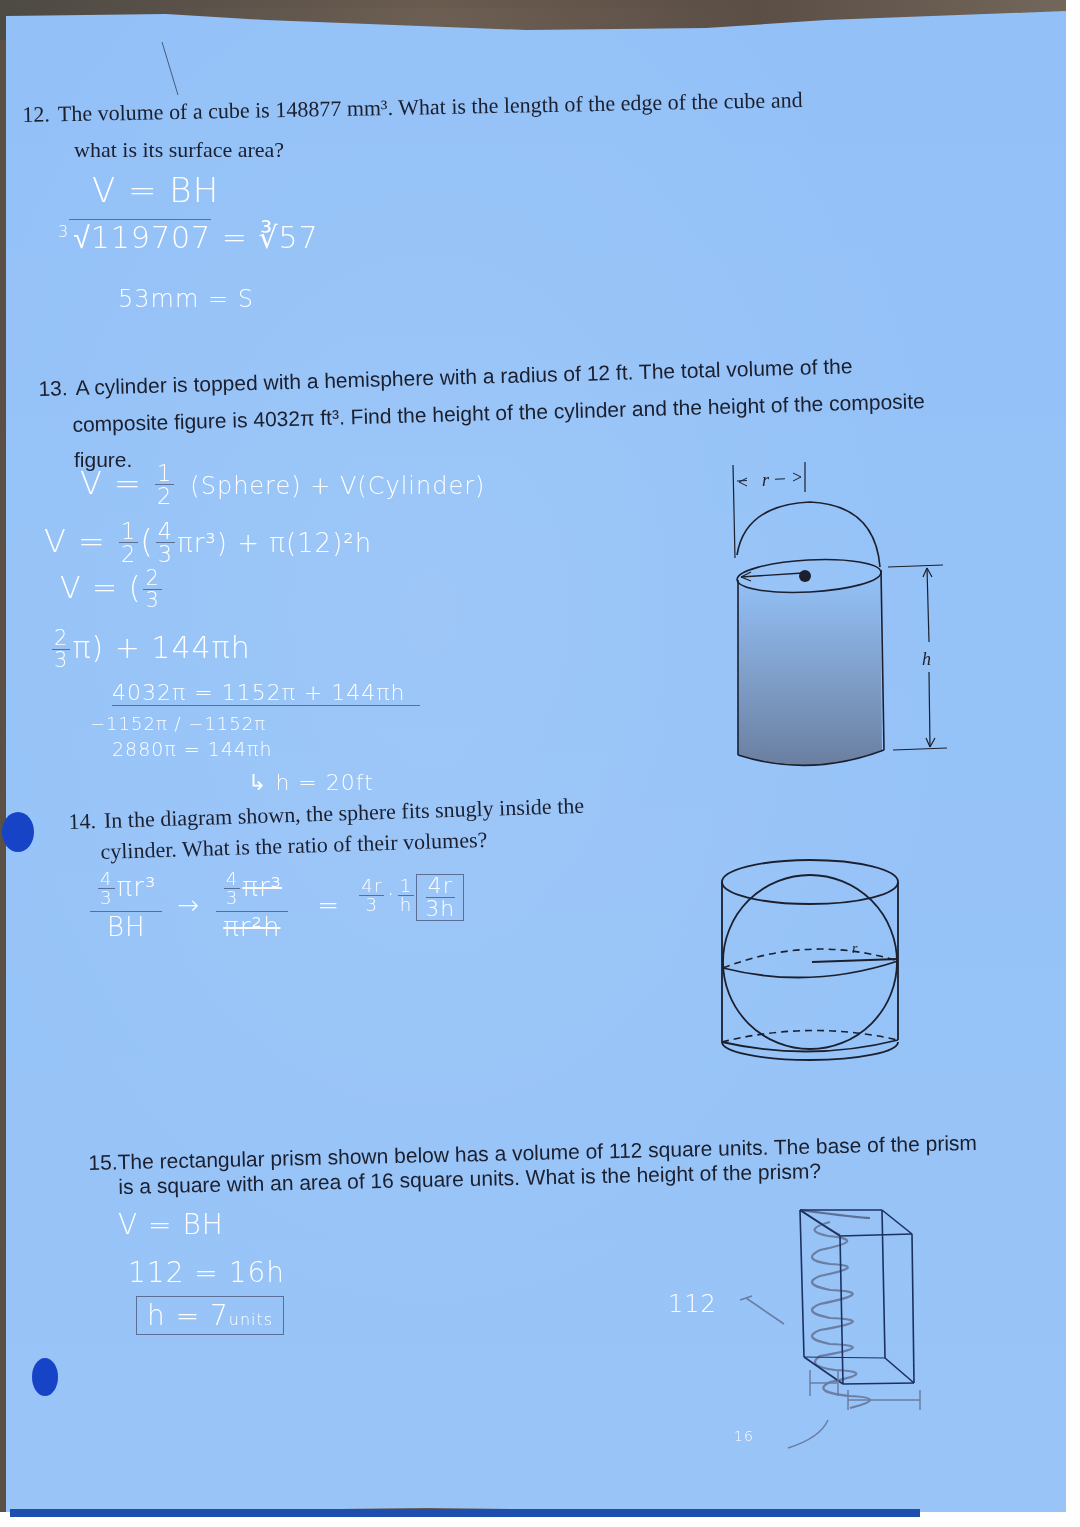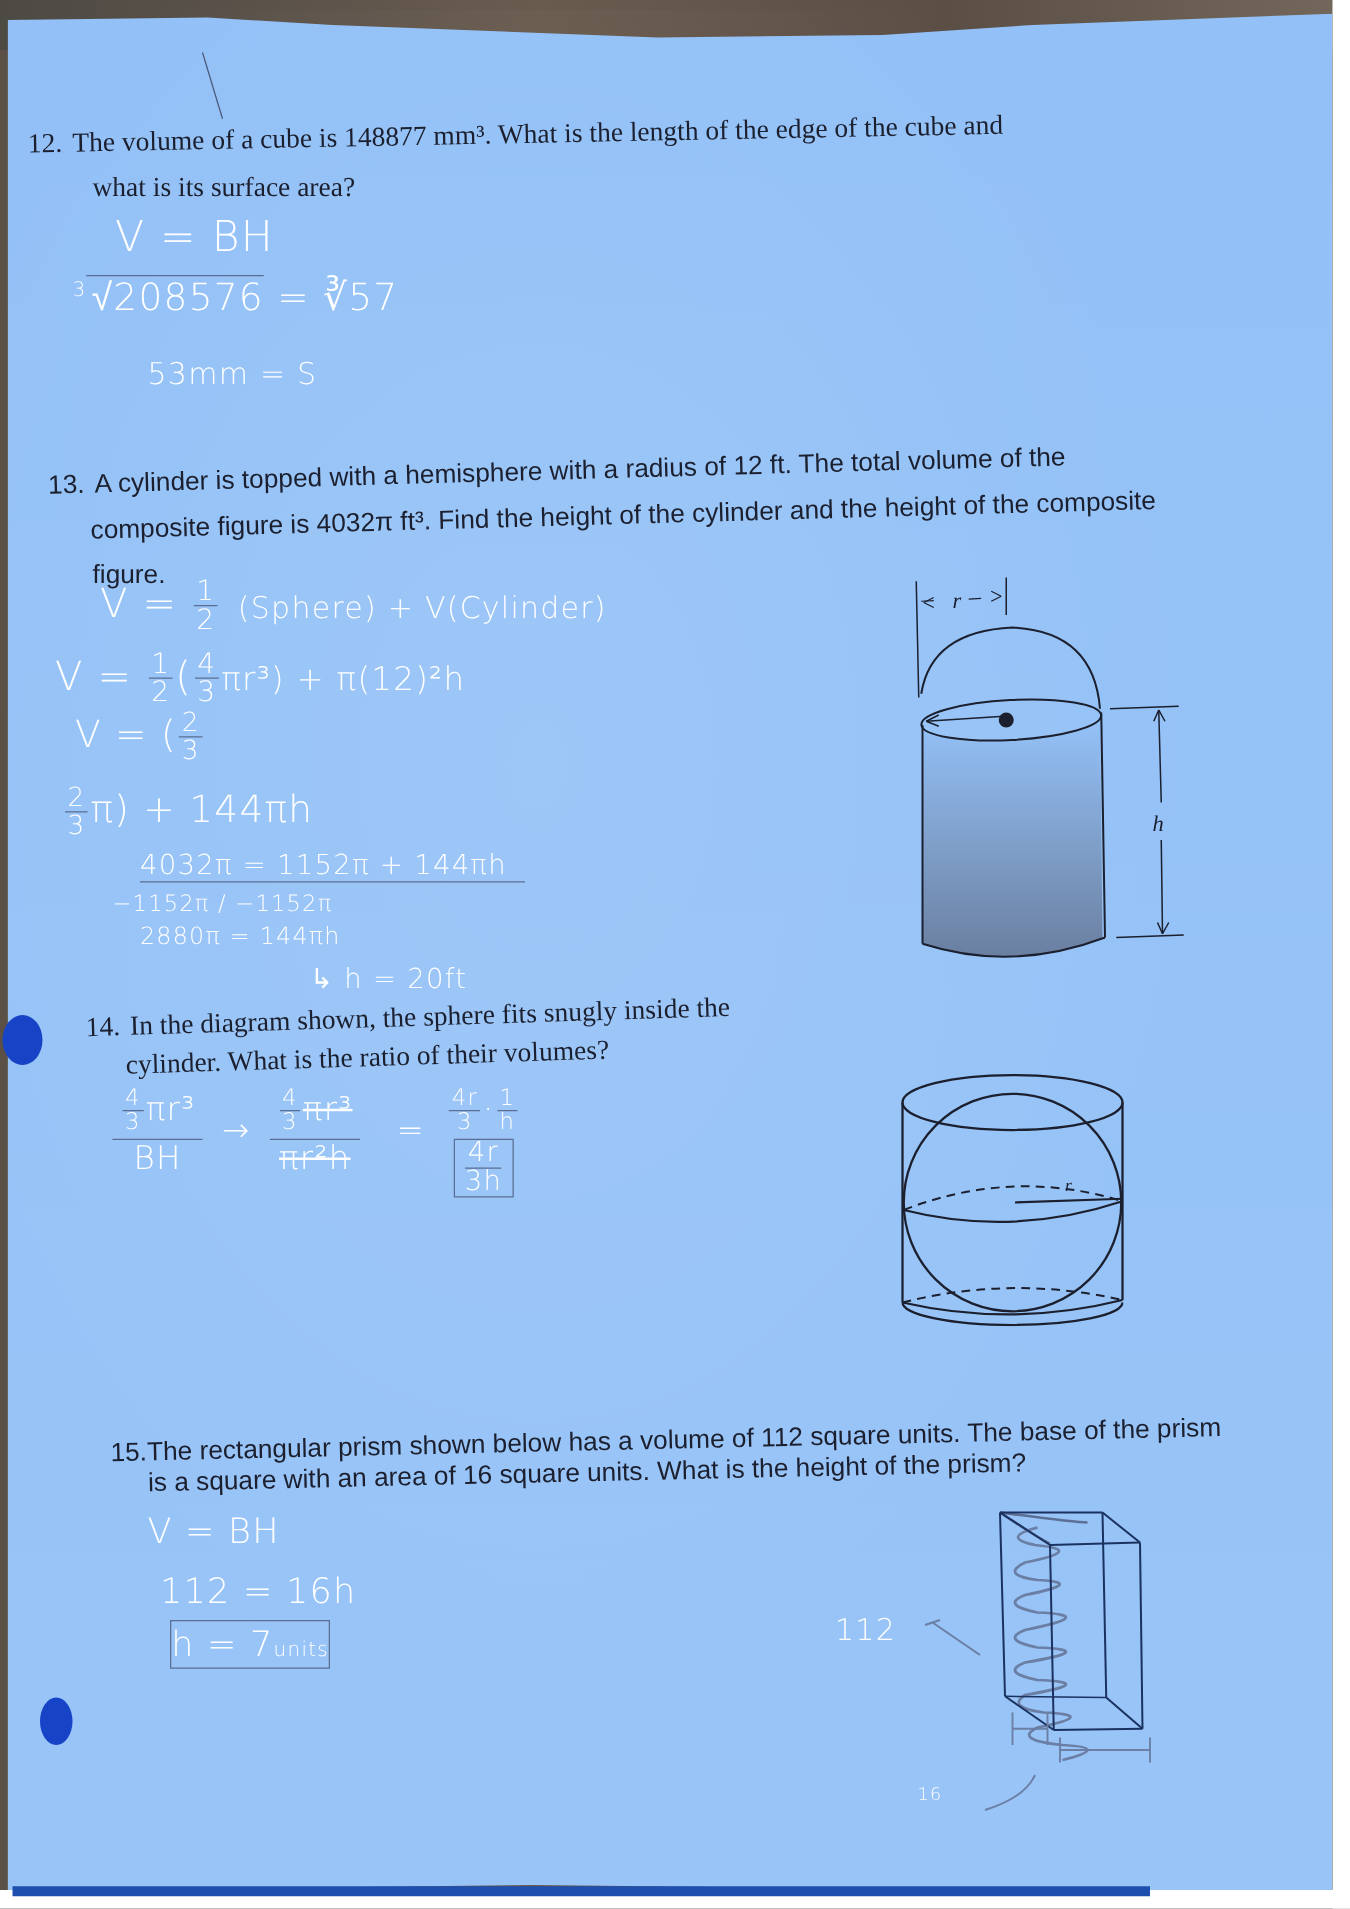--- a/index.html
+++ b/index.html
@@ -41,21 +41,21 @@
 </svg>
 
 <div class="q" style="left:22px;top:98px;transform:rotate(-1.1deg);transform-origin:left top;">
   <span class="num">12.</span><span>The volume of a cube is 148877 mm³. What is the length of the edge of the cube and</span>
 </div>
 <div class="q" style="left:74px;top:133px;">
   <span>what is its surface area?</span>
 </div>
 <div class="hw" style="left:92px;top:170px;font-size:34px;">V = BH</div>
 <div class="hw" style="left:58px;top:220px;font-size:30px;">
-  <sup style="font-size:16px;">3</sup><span style="border-top:1.5px solid #5b6e93;padding-left:4px;">√<span>208576</span></span><span> = </span><span>∛57</span>
+  <sup style="font-size:16px;">3</sup><span style="border-top:1.5px solid #5b6e93;padding-left:4px;">√<span>119707</span></span><span> = </span><span>∛57</span>
 </div>
 <div class="hw" style="left:118px;top:285px;font-size:24px;">53mm = S</div>
 
 <div class="q cond" style="left:38px;top:372px;font-size:21px;transform:rotate(-1.6deg);transform-origin:left top;">
   <span class="num">13.</span><span>A cylinder is topped with a hemisphere with a radius of 12 ft. The total volume of the</span>
 </div>
 <div class="q cond" style="left:72px;top:408px;font-size:21px;transform:rotate(-1.6deg);transform-origin:left top;">
   <span>composite figure is 4032π ft³. Find the height of the cylinder and the height of the composite</span>
 </div>
 <div class="q cond" style="left:74px;top:443px;font-size:21px;">
@@ -143,21 +143,21 @@
   </span>
   <span style="margin:0 6px;">→</span>
   <span style="display:inline-flex;flex-direction:column;align-items:center;vertical-align:middle;">
     <span style="border-bottom:1.5px solid #5b6e93;padding:0 6px 4px;"><span class="frac">
           <span class="n">4</span>
           <span>3</span>
         </span><span style="text-decoration:line-through;">πr³</span></span>
     <span style="text-decoration:line-through;">πr²h</span>
   </span>
   <span style="margin:0 8px 0 20px;">=</span>
-  <span style="display:inline-flex;flex-direction:column;vertical-align:top;align-items:center;">
+  <span style="display:inline-flex;flex-direction:row;vertical-align:top;align-items:center;">
     <span>
       <span class="frac">
           <span class="n">4r</span>
           <span>3</span>
         </span><span>·</span><span class="frac">
           <span class="n">1</span>
           <span>h</span>
         </span>
     </span>
     <span class="box" style="margin-top:4px;"><span class="frac" style="font-size:22px;">
@@ -183,21 +183,21 @@
 
 <div class="q cond" style="left:88px;top:1146px;font-size:21px;transform:rotate(-1.3deg);transform-origin:left top;">
   <span>15.</span><span>The rectangular prism shown below has a volume of 112 square units. The base of the prism</span>
 </div>
 <div class="q cond" style="left:118px;top:1170px;font-size:21px;transform:rotate(-1.3deg);transform-origin:left top;">
   <span>is a square with an area of 16 square units. What is the height of the prism?</span>
 </div>
 
 <div class="hw" style="left:118px;top:1208px;font-size:28px;">V = BH</div>
 <div class="hw" style="left:128px;top:1256px;font-size:28px;">112 = 16h</div>
-<div class="hw box" style="left:136px;top:1296px;font-size:28px;padding:2px 0;">
+<div class="hw box" style="left:136px;top:1296px;font-size:28px;padding:2px 10px;">
   <span>h = 7</span><span style="font-size:16px;">units</span>
 </div>
 
 <div class="hw" style="left:668px;top:1290px;font-size:24px;">112</div>
 <div class="hw" style="left:734px;top:1428px;font-size:14px;">16</div>
 
 <svg class="fig" style="left:790px;top:1200px;" width="200" height="260">
   <path d="M10,10 Q70,18 80,18 M10,10 Q40,30 50,35" fill="none" stroke="#5b6e93" stroke-width="2"></path>
   <path d="M40,22 Q10,30 38,36 Q80,40 30,50 Q10,60 40,64 Q80,66 30,76 Q10,84 40,90 Q90,92 30,104 Q10,112 40,118 Q90,120 30,130 Q10,138 40,144 Q90,146 30,156 Q15,166 45,170 Q90,172 40,182 Q20,192 60,196 Q100,198 60,208" fill="none" stroke="#6b7ea3" stroke-width="2.2"></path>
   <line x1="10" y1="10" x2="92" y2="10" stroke="#1b3160" stroke-width="1.6"></line>

